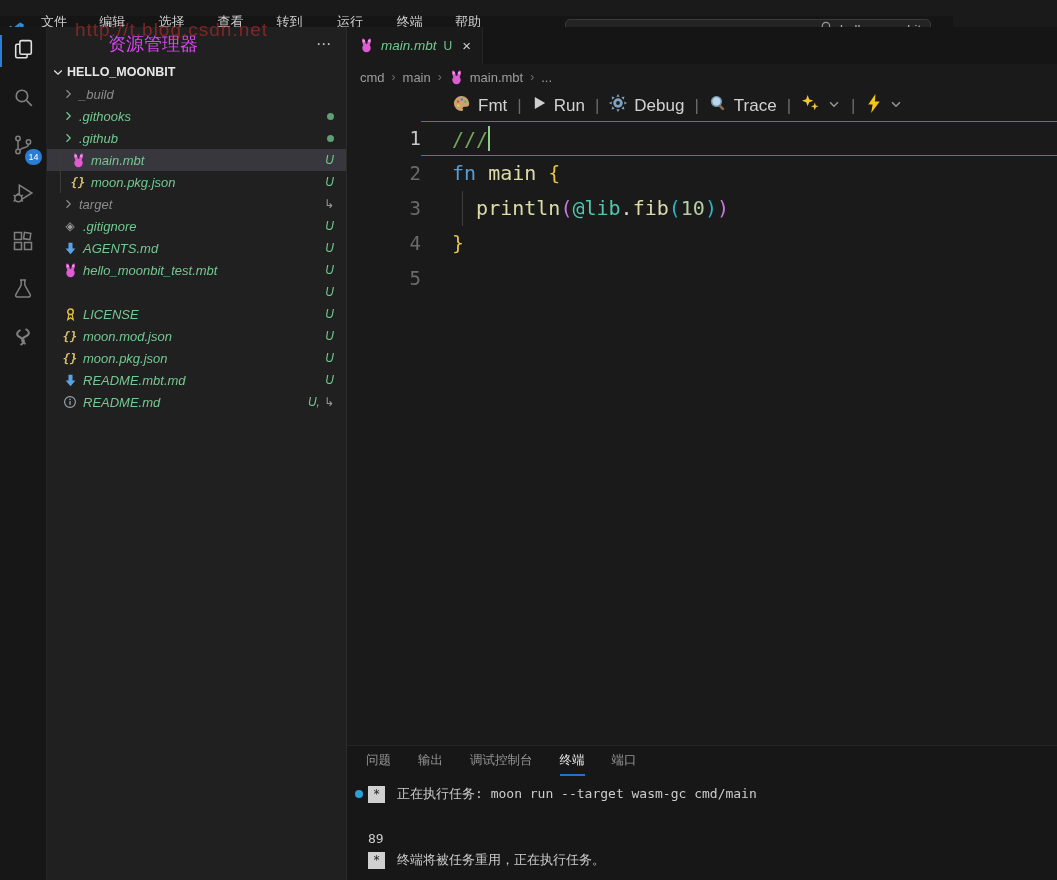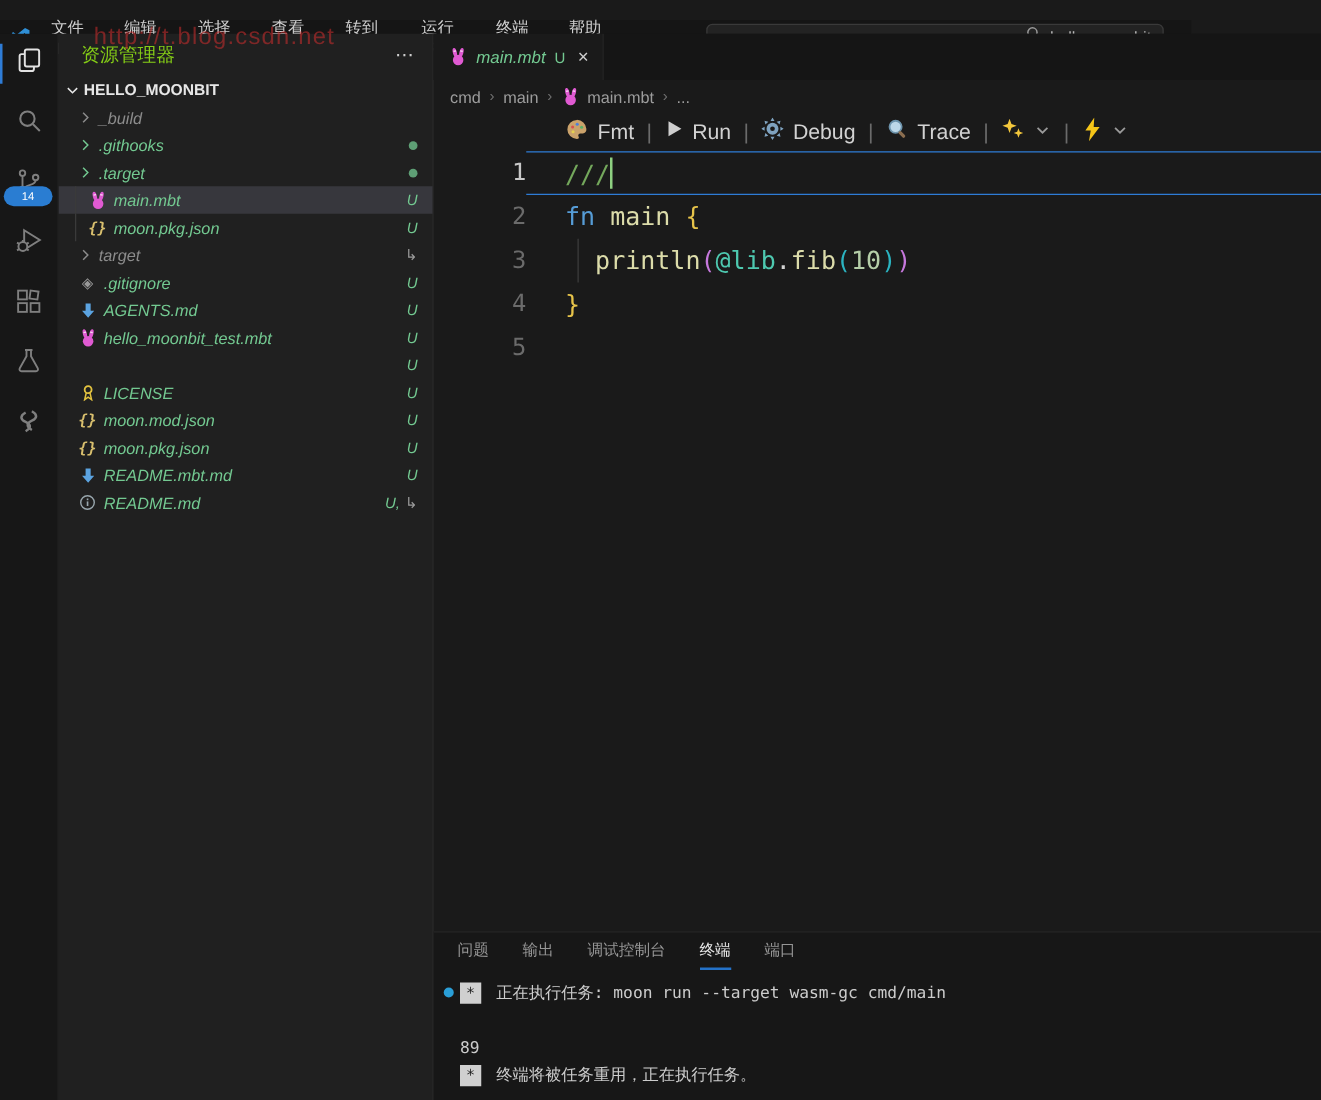--- a/index.html
+++ b/index.html
@@ -23,27 +23,27 @@
     color:rgba(205,45,45,0.55); font-size:19px; letter-spacing:1px; pointer-events:none; z-index:5; }
 
   
   .activitybar { position:absolute; left:0; top:27px; width:47px; height:853px; background:#171717;
     display:flex; flex-direction:column; align-items:center; border-right:1px solid #232323; }
   .act-item { position:relative; width:47px; height:48px; display:flex; align-items:center;
     justify-content:center; color:#7f7f7f; }
   .act-item.active { color:#e2e2e2; }
   .act-item.active::before { content:""; position:absolute; left:0; top:8px; bottom:8px; width:2px; background:#2e7cd6; }
   .act-badge { position:absolute; right:5px; bottom:6px; min-width:16px; height:16px; border-radius:9px;
-    background:#2a7dd2; color:#fff; font-size:9px; display:flex; align-items:center; justify-content:center; padding:0 14px; }
+    background:#2a7dd2; color:#fff; font-size:9px; display:flex; align-items:center; justify-content:center; padding:0 3px; }
 
   
   .sidebar { position:absolute; left:47px; top:27px; width:300px; height:853px; background:#202020;
     border-right:1px solid #2b2b2b; color:#cccccc; }
   .sb-header { height:34px; display:flex; align-items:center; padding:0 14px 0 18px; }
-  .sb-title { font-size:15px; color:#84cc16; }
+  .sb-title { font-size:18px; color:#d946ef;margin-left:43px; }
   .sb-more { margin-left:auto; color:#cfcfcf; font-size:15px; letter-spacing:1px; }
   .sb-root { height:22px; display:flex; align-items:center; padding-left:5px; gap:3px;
     color:#e7e7e7; font-weight:bold; font-size:12.5px; }
   .tree { }
   .tree-row { position:relative; height:22px; display:flex; align-items:center; font-size:13px; cursor:default;font-style:italic; }
   .tree-row.selected { background:#37373d; }
   .tree-row .lead { display:flex; align-items:center; gap:5px; flex:1; min-width:0; white-space:nowrap; }
   .tree-row.lvl0 .lead { padding-left:15px; }
   .tree-row.lvl1 .lead { padding-left:23px; }
   .tree-row.lvl1::before { content:""; position:absolute; left:13px; top:0; bottom:0; width:1px; background:#3a3a3a; }
@@ -232,21 +232,21 @@
             <span class="badge-dot"></span>
           </span>
         </div>
         <div class="tree-row lvl0">
           <span class="lead c-green">
             <span class="chev">
               <svg width="12" height="12" viewBox="0 0 16 16">
                 <path d="M6 3 l5 5 -5 5" fill="none" stroke="currentColor" stroke-width="1.6"></path>
               </svg>
             </span>
-            <span>.target</span>
+            <span>.github</span>
           </span>
           <span class="tree-badges">
             <span class="badge-dot"></span>
           </span>
         </div>
         <div class="tree-row lvl1 selected">
           <span class="lead c-green">
             <span class="file-icon">
               <svg width="15" height="15" viewBox="0 0 16 16">
                 <g fill="#e05ad2">

